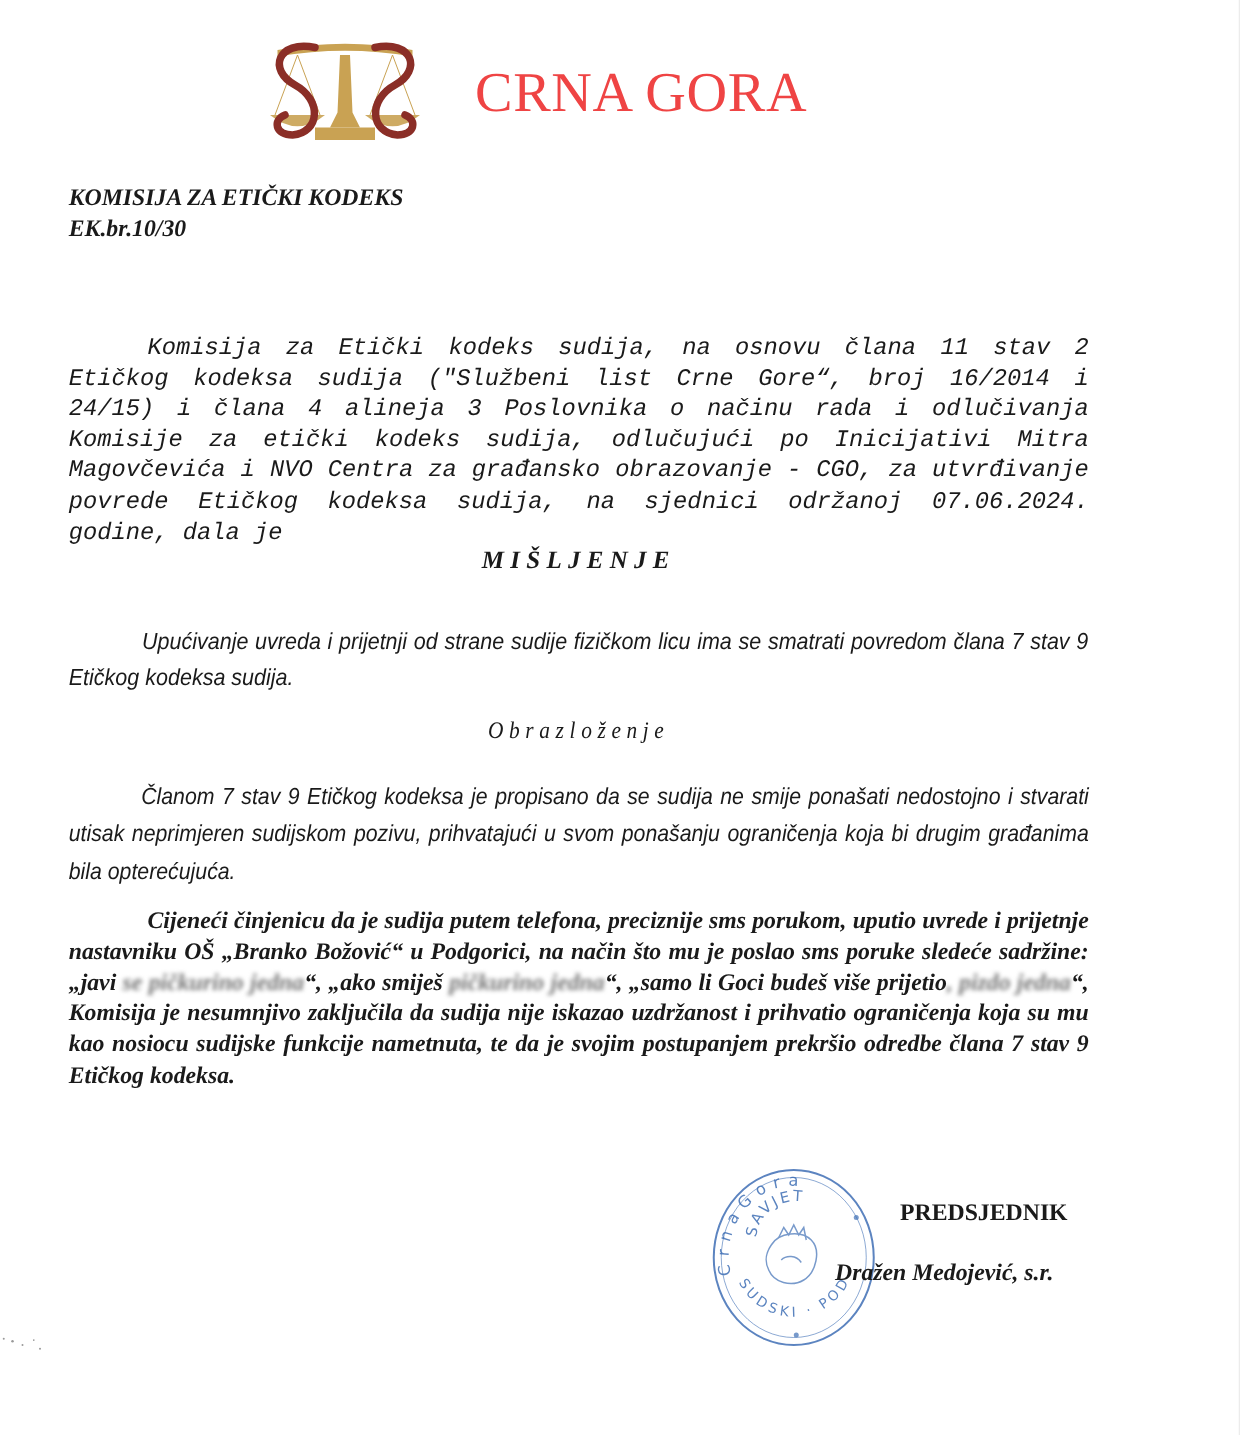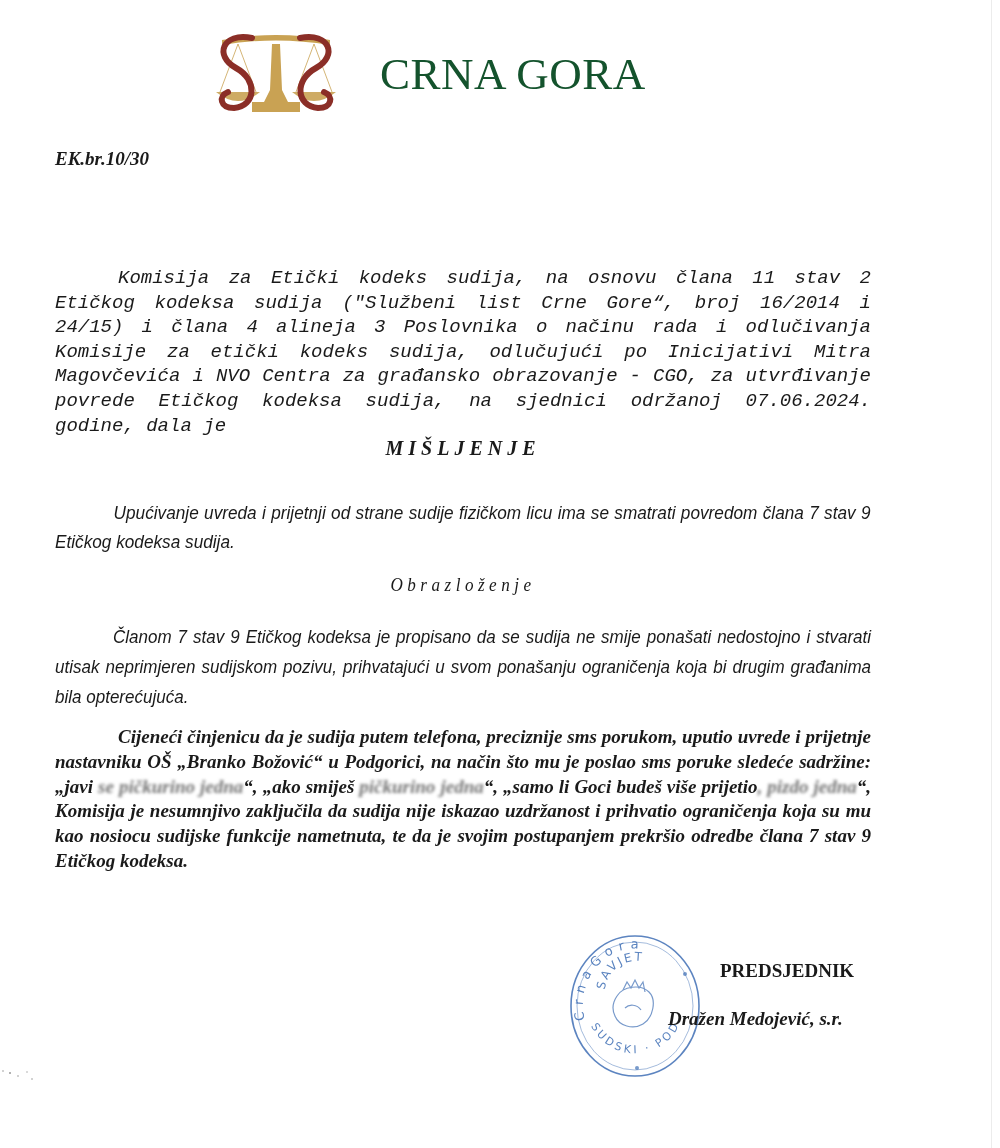--- a/index.html
+++ b/index.html
@@ -13,21 +13,21 @@
   .page-edge {
     position: absolute; right: 8px; top: 0; bottom: 0; width: 1px;
     background: #ececec;
   }
   .header-logo {
     position: absolute; left: 212px; top: 28px;
     display: flex; align-items: center;
   }
   .scales-icon { width: 128px; height: 92px; display: block; }
   .brand {
-    margin-left: 40px; color: #14532d;
+    margin-left: 40px; color: #ef4444;
     font-family: "Liberation Serif", serif;
     font-size: 45px; line-height: 46px; letter-spacing: 0.5px;
   }
   .brand div { white-space: nowrap; }
 
   .meta {
     position: absolute; left: 55px; top: 146px;
     font-weight: bold; font-style: italic; font-size: 19px; line-height: 25px;
   }
   .para {
@@ -97,20 +97,21 @@
 
     <path d="M40 10 C10 4 2 28 24 40 C46 52 44 78 22 80 C8 80 6 68 16 64" fill="none" stroke="#8b2e27" stroke-width="6" stroke-linecap="round"></path>
     <path d="M88 10 C118 4 126 28 104 40 C82 52 84 78 106 80 C120 80 122 68 112 64" fill="none" stroke="#8b2e27" stroke-width="6" stroke-linecap="round"></path>
   </svg>
   <div class="brand">
     <div>CRNA GORA</div>
   </div>
 </div>
 
 <div class="meta">
+  <div>KOMISIJA ZA ETIČKI KODEKS</div>
   <div>EK.br.10/30</div>
 </div>
 
 <div class="para p-intro"><span class="indent"></span><span>Komisija za Etički kodeks sudija,  na osnovu člana 11 stav 2 Etičkog kodeksa sudija ("Službeni list Crne Gore“, broj 16/2014 i 24/15) i člana 4 alineja 3 Poslovnika o načinu rada i odlučivanja Komisije za etički kodeks sudija, odlučujući po Inicijativi Mitra Magovčevića i NVO Centra za građansko obrazovanje - CGO, za utvrđivanje povrede Etičkog kodeksa sudija, na sjednici održanoj 07.06.2024. godine, dala je</span></div>
 
 <div class="title-misljenje">MIŠLJENJE</div>
 <div class="para p-opinion"><span class="indent"></span><span>Upućivanje uvreda i prijetnji od strane sudije fizičkom licu ima se smatrati povredom člana 7 stav 9 Etičkog kodeksa sudija.</span></div>
 
 <div class="title-obraz">Obrazloženje</div>
 <div class="para p-article"><span class="indent"></span><span>Članom 7 stav 9 Etičkog kodeksa je propisano da se sudija ne smije ponašati nedostojno i stvarati utisak neprimjeren sudijskom pozivu, prihvatajući u svom ponašanju ograničenja koja bi drugim građanima bila opterećujuća.</span></div>

